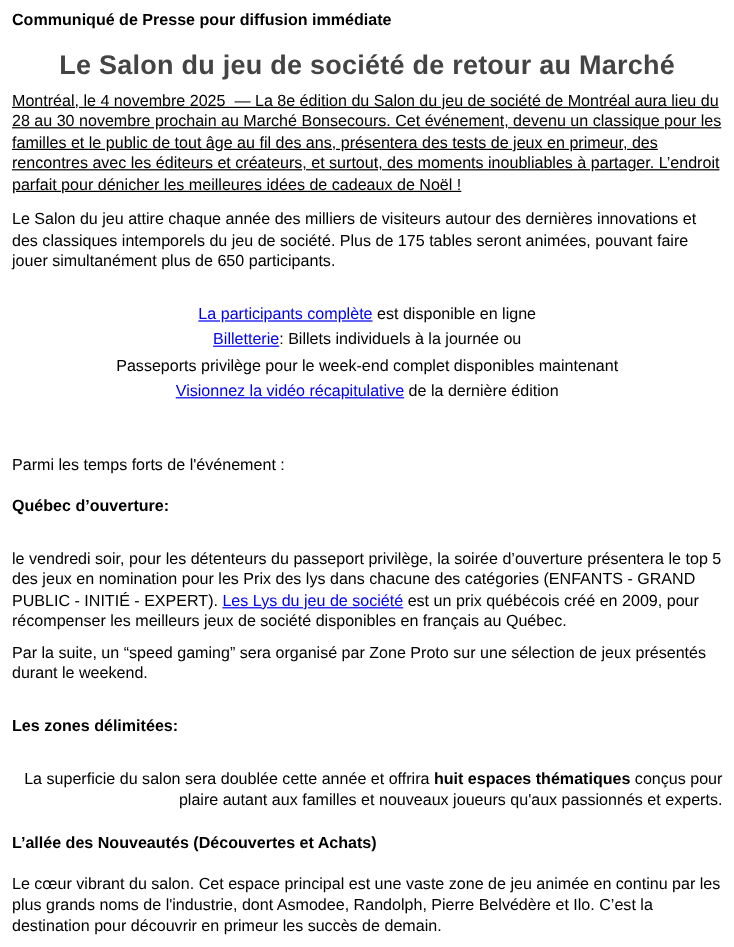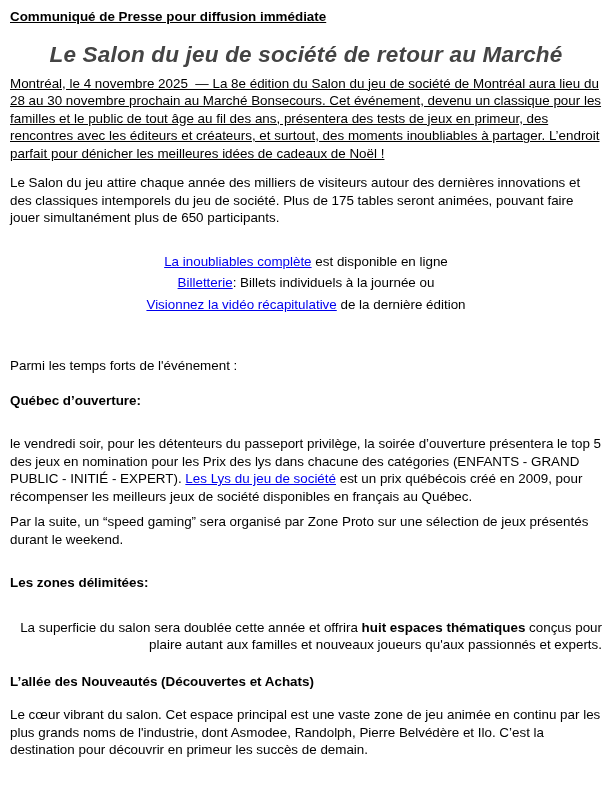--- a/index.html
+++ b/index.html
@@ -22,32 +22,31 @@
     line-height: 17.5px;
     color: var(--text-color);
   }
   .page {
     padding: 8px 10px 10px 10px;
     box-sizing: border-box;
   }
   p { margin: 0; }
   .kicker {
     font-weight: bold;
-    text-decoration: underline;
   }
   .title {
     margin: 15px 0 0 0;
     font-size: 22.5px;
     line-height: 28px;
     font-weight: bold;
     color: var(--heading-color);
     text-align: center;
     letter-spacing: 0.2px;
   }
-  .title .tline { display: block; font-style: italic; }
+  .title .tline { display: block; }
   .p-intro1 { margin-top: 6px; text-decoration: underline; }
   .p-intro2 { margin-top: 12px; }
   .links-block {
     margin-top: 24px;
     text-align: center;
     line-height: 21.5px;
   }
   a, .link {
     color: var(--link-color);
     text-decoration: underline;
@@ -72,22 +71,23 @@
 
   <h1 class="title">
     <span class="tline">Le Salon du jeu de société de retour au Marché</span>
   </h1>
 
   <p class="p-intro1">Montréal, le 4 novembre 2025 &nbsp;— La 8e édition du Salon du jeu de société de Montréal aura lieu du 28 au 30 novembre prochain au Marché Bonsecours. Cet événement, devenu un classique pour les familles et le public de tout âge au fil des ans, présentera des tests de jeux en primeur, des rencontres avec les éditeurs et créateurs, et surtout, des moments inoubliables à partager. L’endroit parfait pour dénicher les meilleures idées de cadeaux de Noël !</p>
 
   <p class="p-intro2">Le Salon du jeu attire chaque année des milliers de visiteurs autour des dernières innovations et des classiques intemporels du jeu de société. Plus de 175 tables seront animées, pouvant faire jouer simultanément plus de 650 participants.</p>
 
   <div class="links-block">
-    <div><a>La inoubliables complète</a><span> est disponible en ligne</span></div>
+    <div><a>La participants complète</a><span> est disponible en ligne</span></div>
     <div><a>Billetterie</a><span>: Billets individuels à la journée ou</span></div>
+    <div>Passeports privilège pour le week-end complet disponibles maintenant</div>
     <div><a>Visionnez la vidéo récapitulative</a><span> de la dernière édition</span></div>
   </div>
 
   <p class="h-highlights">Parmi les temps forts de l'événement :</p>
 
   <p class="h-opening">Québec d’ouverture:</p>
 
   <p class="p-opening"><span>le vendredi soir, pour les détenteurs du passeport privilège, la soirée d’ouverture présentera le top 5 des jeux en nomination pour les Prix des lys dans chacune des catégories (ENFANTS - GRAND PUBLIC - INITIÉ - EXPERT). </span><a>Les Lys du jeu de société</a><span> est un prix québécois créé en 2009, pour récompenser les meilleurs jeux de société disponibles en français au Québec.</span></p>
 
   <p class="p-speed">Par la suite, un “speed gaming” sera organisé par Zone Proto sur une sélection de jeux présentés durant le weekend.</p>

